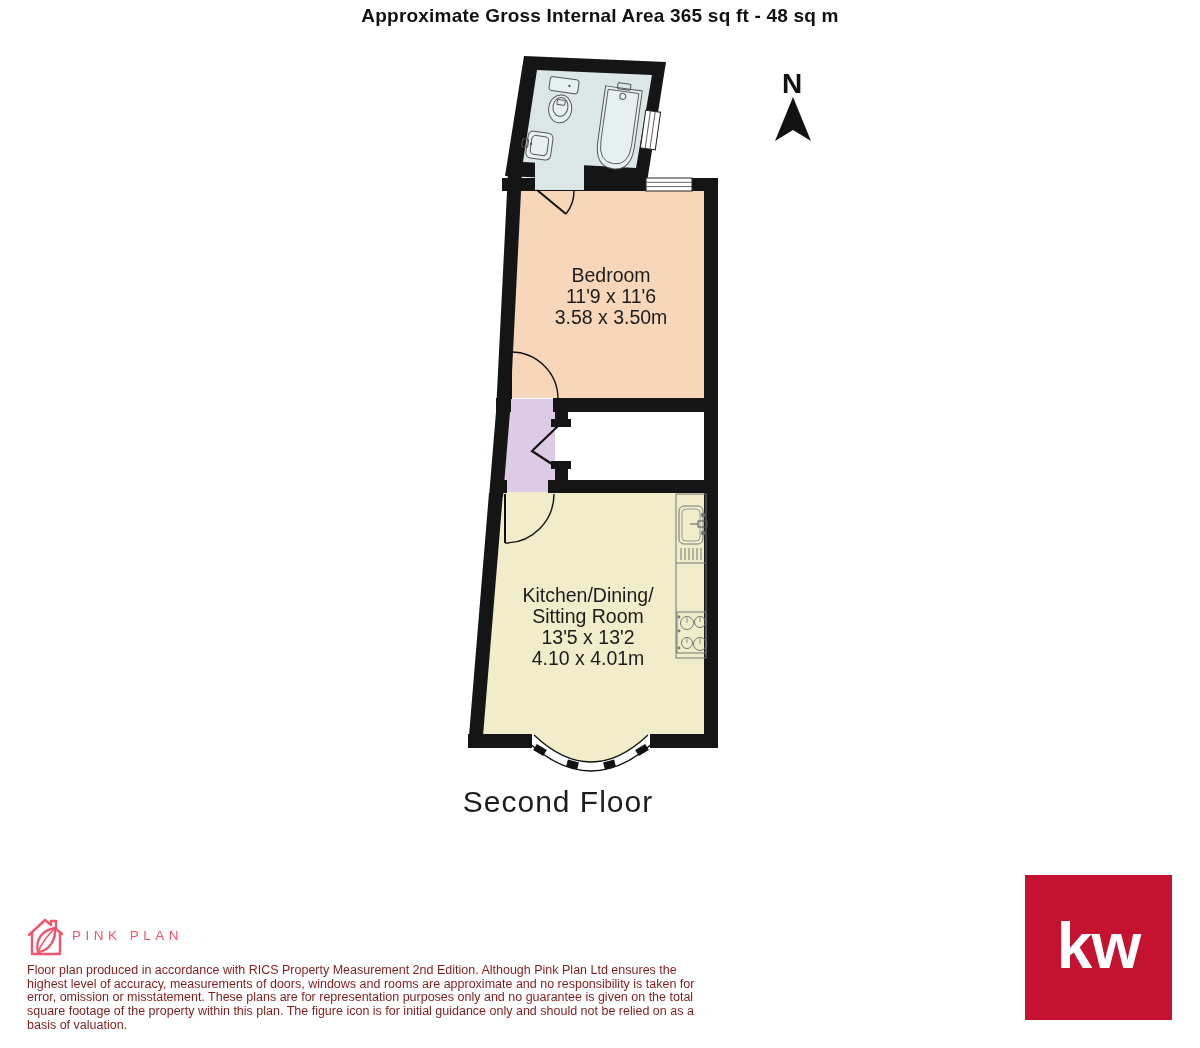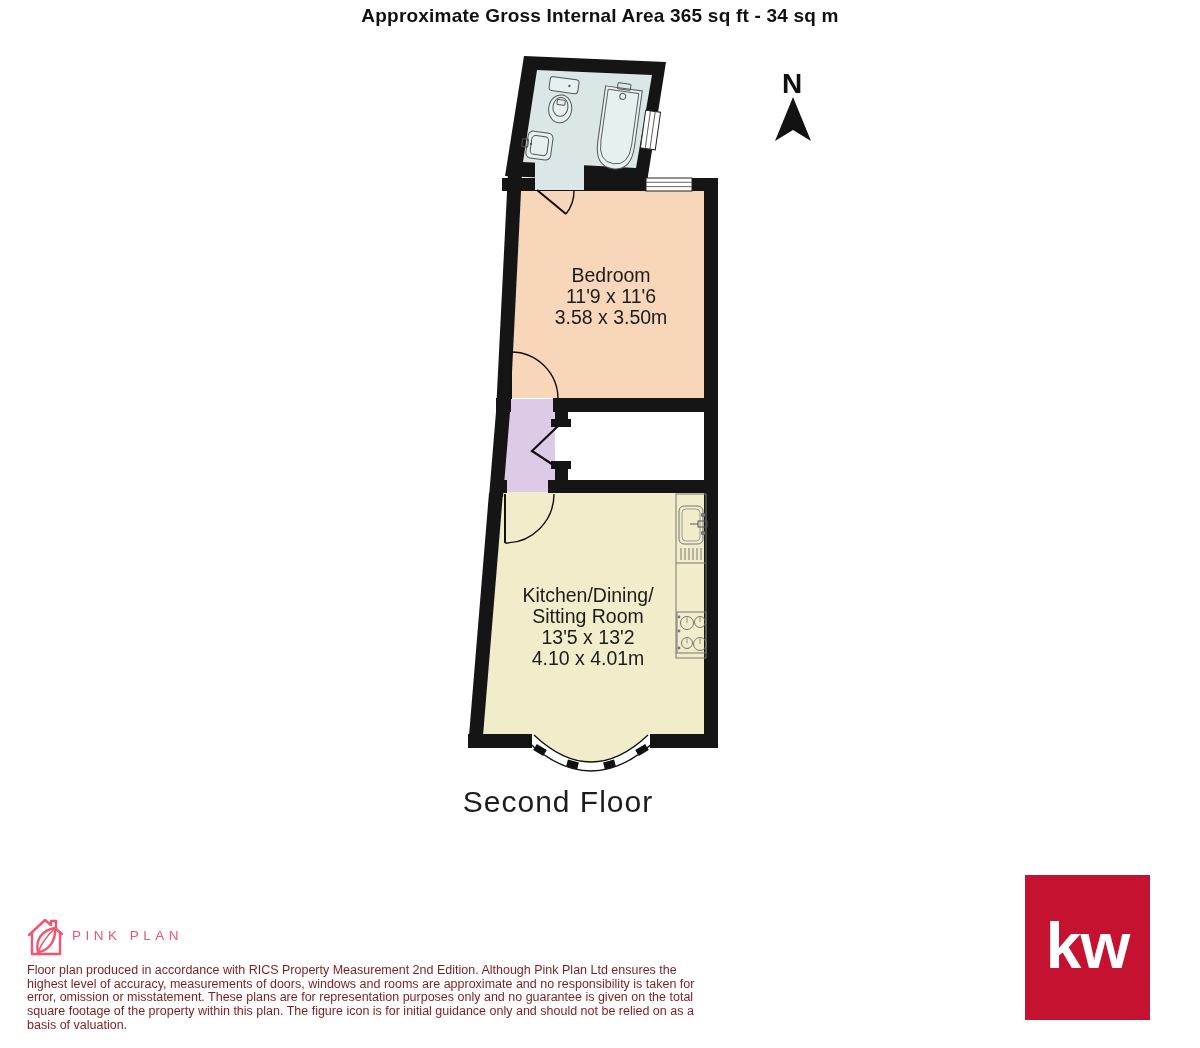--- a/index.html
+++ b/index.html
@@ -19,32 +19,32 @@
   .footer-brand{
     position:absolute;left:72px;top:928px;
     font-size:13.5px;font-weight:400;letter-spacing:4.5px;color:#f0566e;
   }
   .pink-logo{position:absolute;left:24px;top:913px;}
   .disclaimer{
     position:absolute;left:27px;top:964px;width:676px;
     font-size:12.5px;line-height:13.7px;color:#7f1d1d;
   }
   .kw-badge{
-    position:absolute;left:1025px;top:875px;width:125px;height:145px;
+    position:absolute;left:1025px;top:875px;width:147px;height:145px;
     background:#c41230;display:flex;align-items:center;justify-content:center;
   }
   .kw-badge span{
     color:#ffffff;font-size:64px;font-weight:bold;letter-spacing:-1px;
     transform:translateY(-2px);
   }
 </style>
 </head>
 <body>
 
-<div class="plan-title">Approximate Gross Internal Area 365 sq ft - 34 sq m</div>
+<div class="plan-title">Approximate Gross Internal Area 365 sq ft - 48 sq m</div>
 
 <svg id="plan-svg" width="1200" height="830" viewBox="0 0 1200 830">
 
   <g>
     <polygon fill="#f8d6ba" points="521,191 704,191 704,398 510,398"></polygon>
     <polygon fill="#dccae6" points="508,399 555,399 555,480 548,480 548,492 502,492"></polygon>
     <polygon fill="#f1edca" points="502,492 704,492 704,734 482,734"></polygon>
     <path fill="#f1edca" d="M534,734 Q591,790 648,734 Z"></path>
   </g>
 

